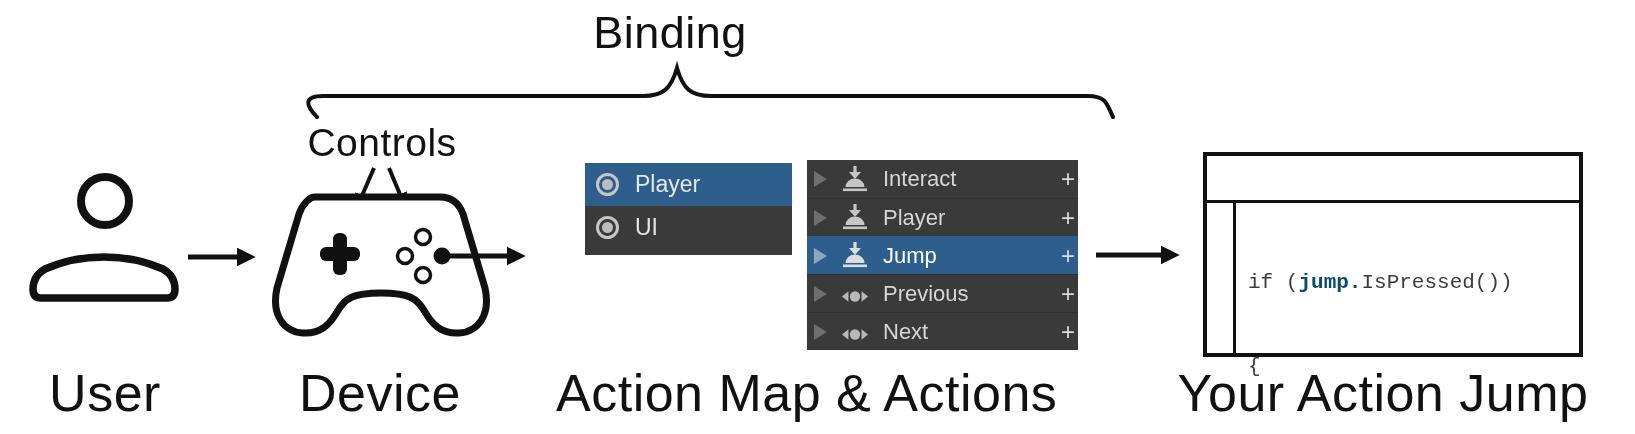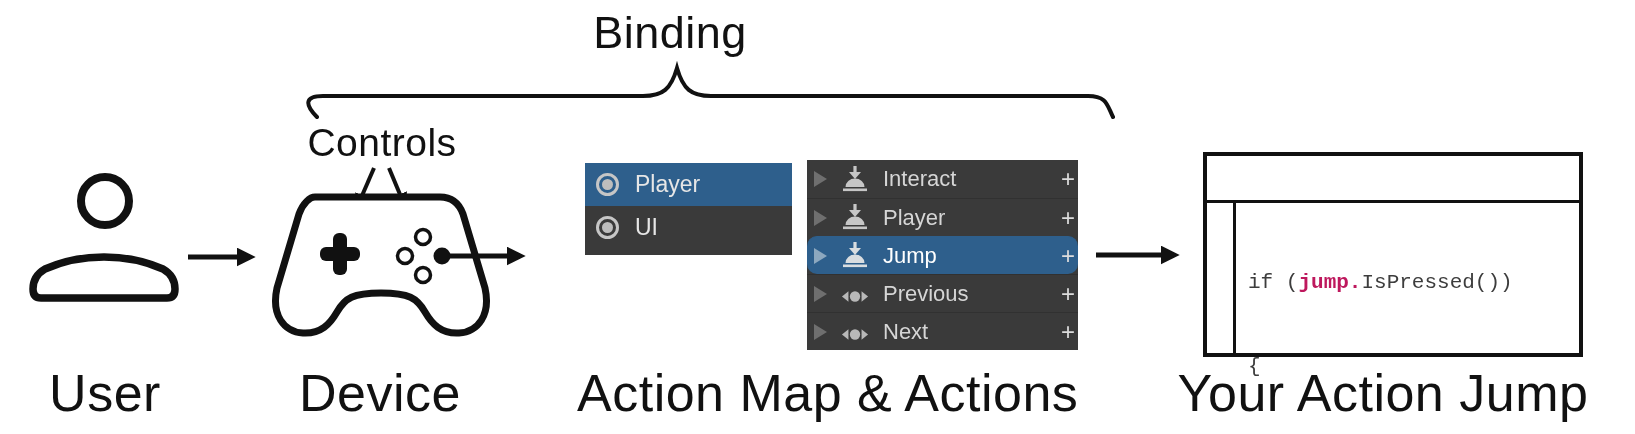--- a/index.html
+++ b/index.html
@@ -9,42 +9,42 @@
   }
   .abs{position:absolute;}
   .diagram-label{
     font-size:52px;line-height:50px;text-align:center;color:#111;
     letter-spacing:0.5px;white-space:nowrap;
   }
   #binding-label{left:570px;top:8px;width:200px;font-size:45px;text-align:center;}
   #controls-label{left:297px;top:118px;width:170px;font-size:39px;text-align:center;}
   #user-label{left:25px;top:368px;width:160px;}
   #device-label{left:280px;top:368px;width:200px;}
-  #actionmap-label{left:577px;top:368px;width:480px;}
+  #actionmap-label{left:556px;top:368px;width:480px;}
   #code-label{left:1163px;top:368px;width:440px;}
 
   
   .unity-panel{position:absolute;background:#3a3a3a;}
   #map-panel{left:585px;top:163px;width:207px;height:92px;}
   .map-row{display:flex;align-items:center;height:43px;padding-left:11px;}
   .map-row.selected{background:#2e5f8c;}
   .target-icon{
     box-sizing:border-box;width:23px;height:23px;border:3px solid #c6c6c6;border-radius:50%;
     display:flex;align-items:center;justify-content:center;flex:none;
   }
   .target-icon .dot{width:11px;height:11px;border-radius:50%;background:#bdbdbd;}
   .map-row .row-label{margin-left:16px;font-size:23px;color:#e6e6e6;}
 
   #actions-panel{left:807px;top:160px;width:271px;height:190px;}
   .action-row{
     display:flex;align-items:center;height:38px;padding:0 3px 0 7px;
     box-sizing:border-box;border-top:1px solid #313131;
   }
   .action-row:first-child{border-top:none;}
-  .action-row.selected{background:#2e5f8c;border-top-color:#2e5f8c;border-radius:10px;}
+  .action-row.selected{background:#2e5f8c;border-top-color:#2e5f8c;}
   .foldout{
     width:0;height:0;flex:none;
     border-left:13px solid #6f6f6f;border-top:8px solid transparent;border-bottom:8px solid transparent;
   }
   .selected .foldout{border-left-color:#8da8bf;}
   .action-icon{flex:none;margin-left:14px;width:28px;height:27px;display:block;}
   .action-row .row-label{margin-left:14px;font-size:22px;color:#d6d6d6;flex:1;}
   .action-row.selected .row-label{color:#ffffff;}
   .plus{font-size:24px;color:#dcdcdc;flex:none;line-height:1;}
 
@@ -56,21 +56,21 @@
   #code-titlebar{height:44px;border-bottom:3px solid #111;}
   #code-body{position:relative;height:154px;}
   #code-gutter{
     position:absolute;left:0;top:0;bottom:0;width:26px;border-right:3px solid #111;
   }
   #code-lines{
     position:absolute;left:41px;top:10px;
     font-family:"Liberation Mono","DejaVu Sans Mono",monospace;
     font-size:21px;line-height:28px;color:#3d3d3d;white-space:pre;
   }
-  #code-lines .kw-bold{font-weight:bold;color:#be185d;}
+  #code-lines .kw-bold{font-weight:bold;color:#0c4a6e;}
 </style>
 </head>
 <body>
 
 <div id="stage">
 
   <svg class="abs" width="1635" height="434" viewBox="0 0 1635 434" style="left:0;top:0;">
     <defs>
       <marker id="ah" viewBox="0 0 10 10" refX="7" refY="5" markerWidth="3.8" markerHeight="3.8" orient="auto-start-reverse" markerUnits="strokeWidth">
         <path d="M0,0 L10,5 L0,10 z" fill="#111"></path>

